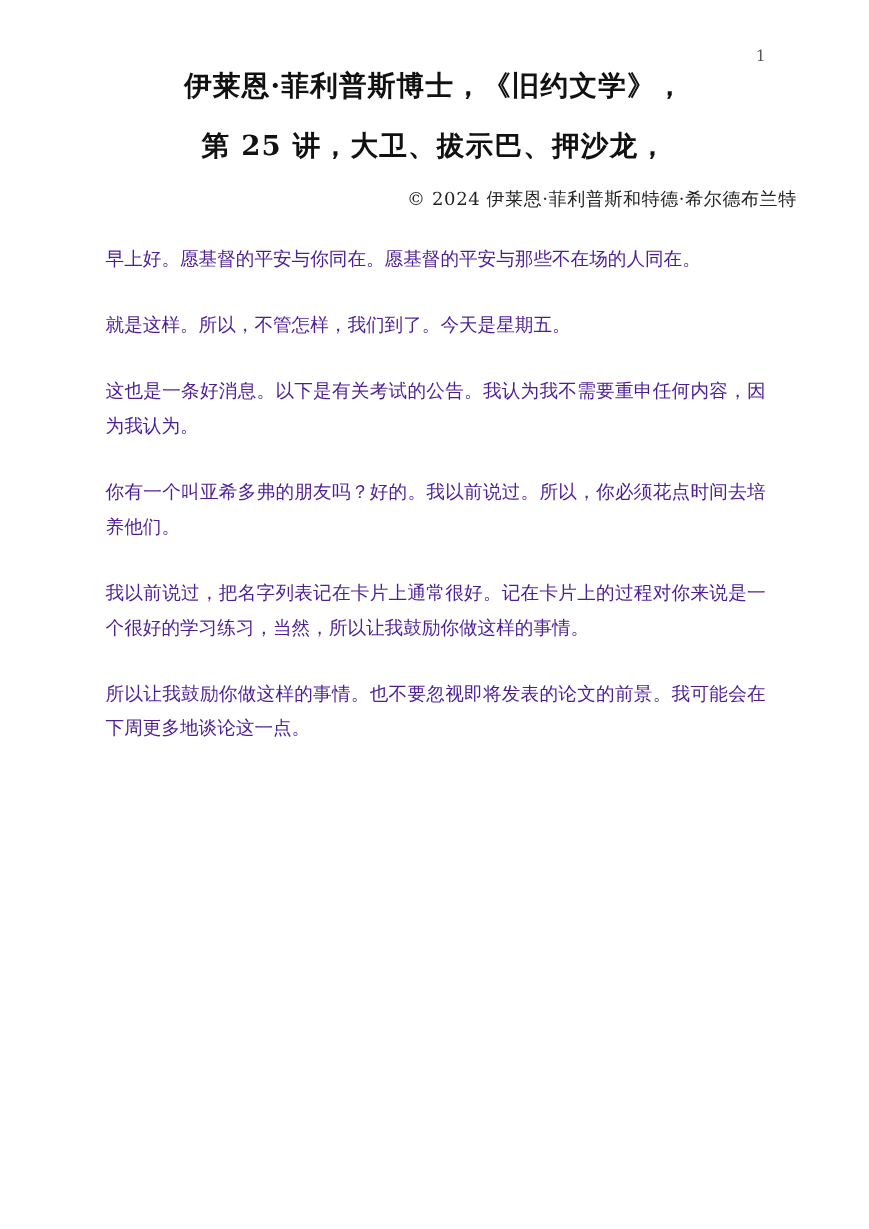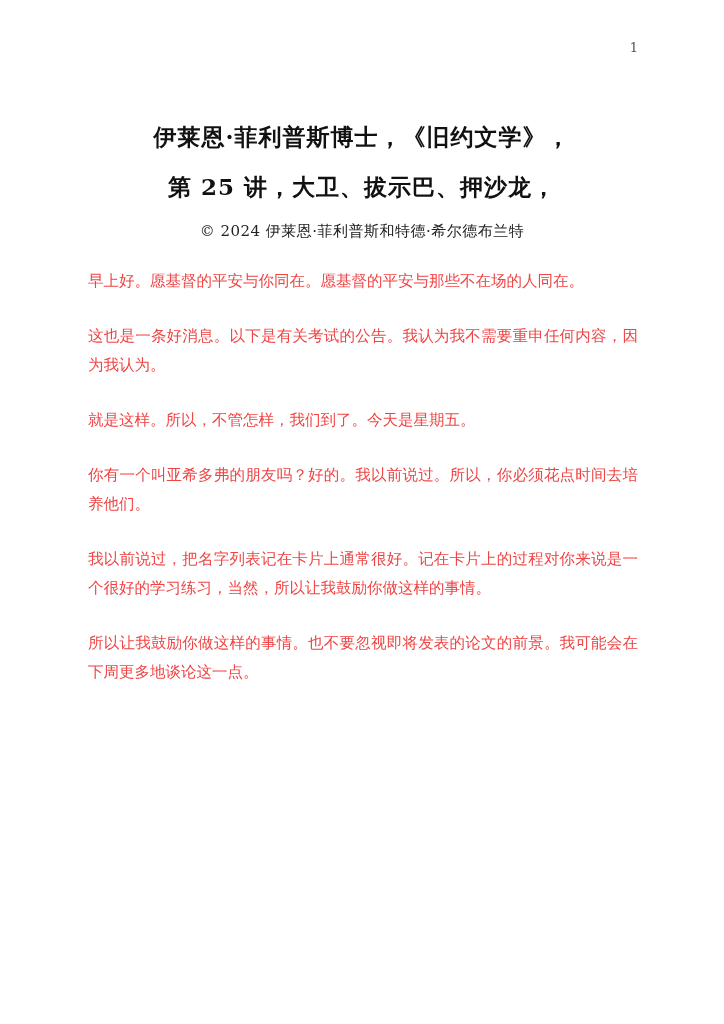--- a/index.html
+++ b/index.html
@@ -20,62 +20,63 @@
   }
   .page-number {
     position: absolute;
     top: 40px;
     right: 86px;
     font-size: 13px;
     color: #555555;
   }
   .title-block {
     margin: 0 60px;
-    padding-top: 112px;
+    padding-top: 47px;
     text-align: center;
   }
   .title-line {
     font-size: 23px;
     font-weight: bold;
     line-height: 50px;
     letter-spacing: 1px;
     color: #111111;
   }
   .copyright-line {
     margin-top: 10px;
     font-size: 15px;
     color: #222222;
     letter-spacing: 0.5px;
+    text-align: right;
   }
   .body-text {
     margin: 26px 86px 0 88px;
   }
   .body-text p {
     margin: 0 0 26px 0;
     font-size: 15.5px;
     line-height: 29px;
     text-align: justify;
-    color: #ef4444;
+    color: #4c1d95;
   }
 </style>
 </head>
 <body>
 
 <div class="page">
 
   <div class="page-number">1</div>
 
   <div class="title-block">
     <div class="title-line">伊莱恩·菲利普斯博士，《旧约文学》，</div>
     <div class="title-line">第 25 讲，大卫、拔示巴、押沙龙，</div>
     <div class="copyright-line">© 2024 伊莱恩·菲利普斯和特德·希尔德布兰特</div>
   </div>
 
   <div class="body-text">
     <p>早上好。愿基督的平安与你同在。愿基督的平安与那些不在场的人同在。</p>
+    <p>就是这样。所以，不管怎样，我们到了。今天是星期五。</p>
     <p>这也是一条好消息。以下是有关考试的公告。我认为我不需要重申任何内容，因为我认为。</p>
-    <p>就是这样。所以，不管怎样，我们到了。今天是星期五。</p>
     <p>你有一个叫亚希多弗的朋友吗？好的。我以前说过。所以，你必须花点时间去培养他们。</p>
     <p>我以前说过，把名字列表记在卡片上通常很好。记在卡片上的过程对你来说是一个很好的学习练习，当然，所以让我鼓励你做这样的事情。</p>
     <p>所以让我鼓励你做这样的事情。也不要忽视即将发表的论文的前景。我可能会在下周更多地谈论这一点。</p>
   </div>
 
 </div>
 
 </body></html>

